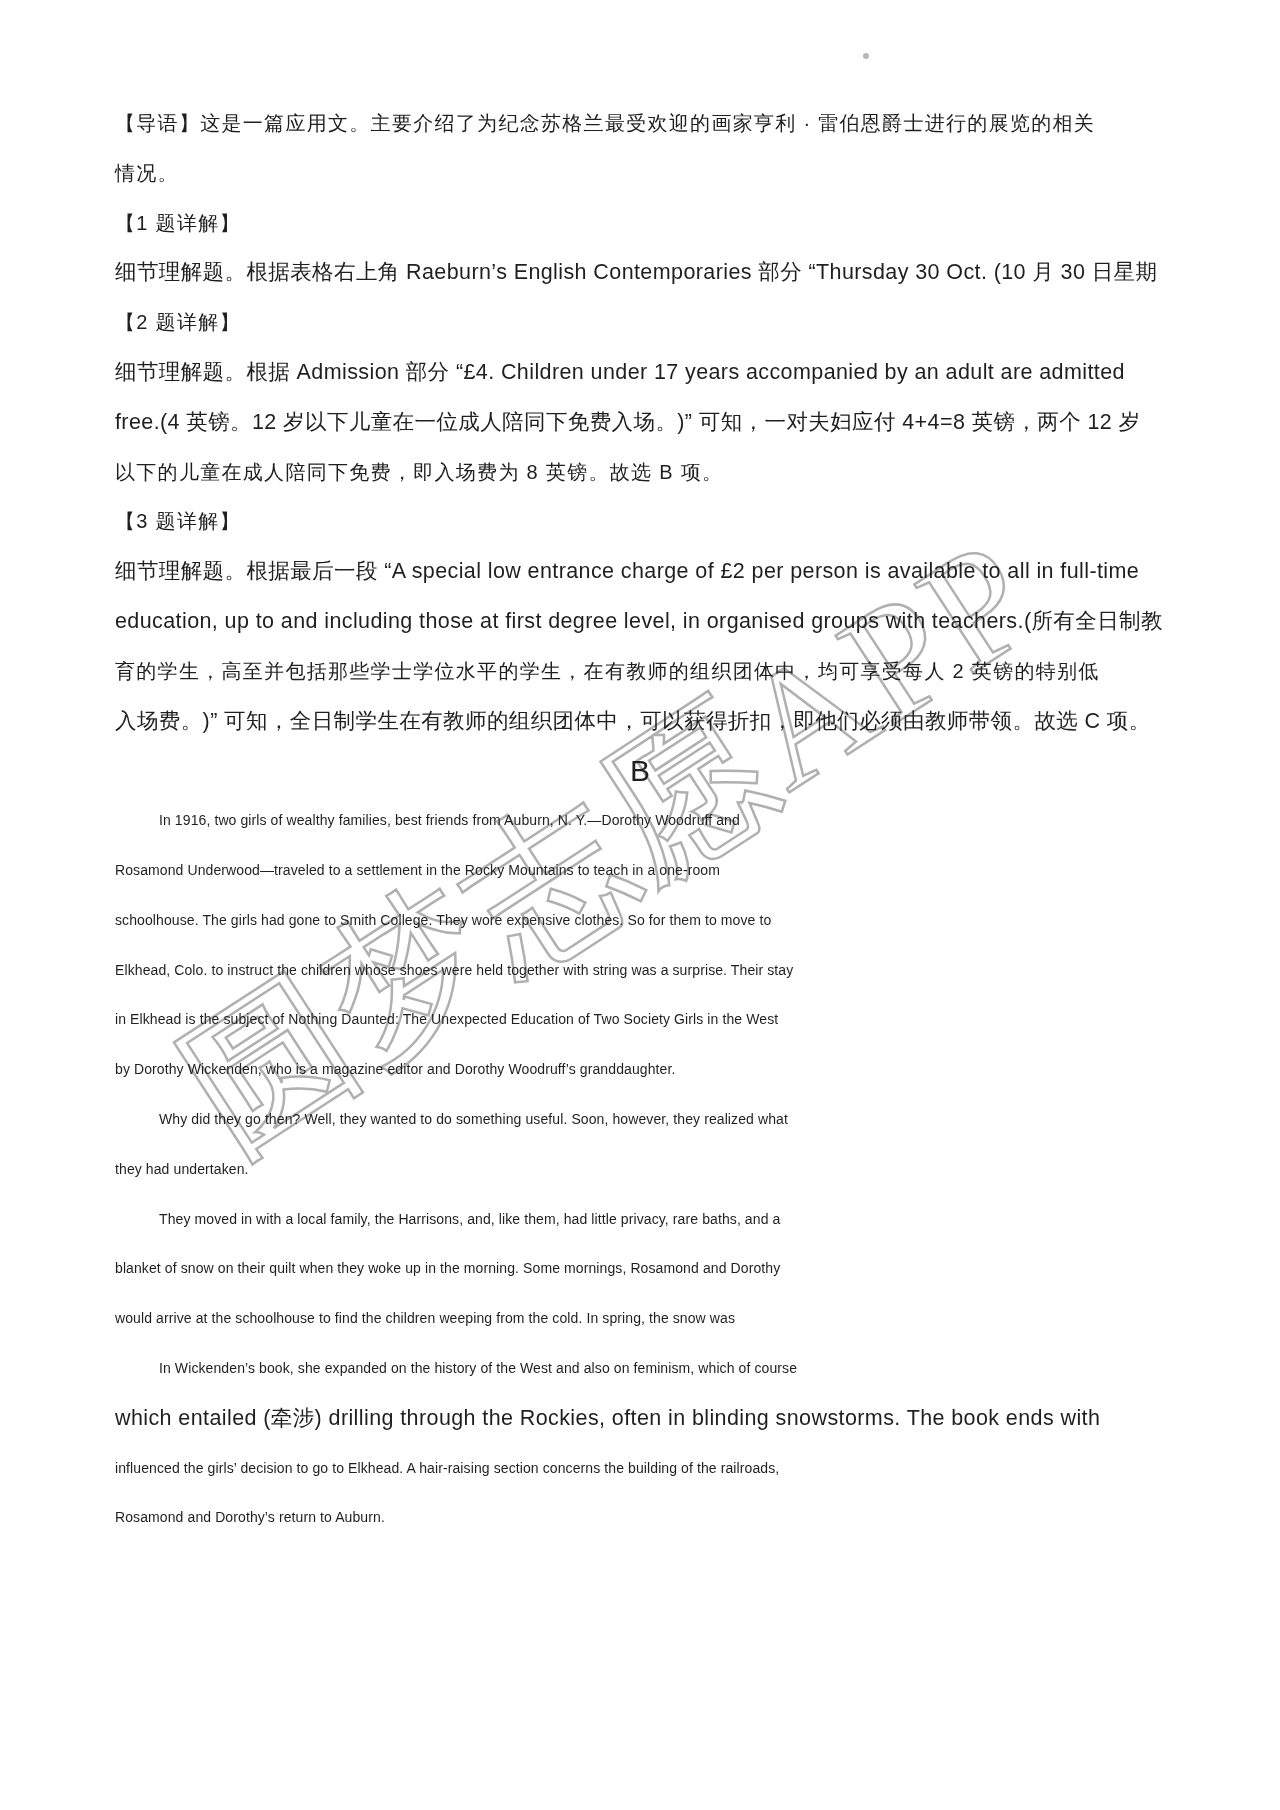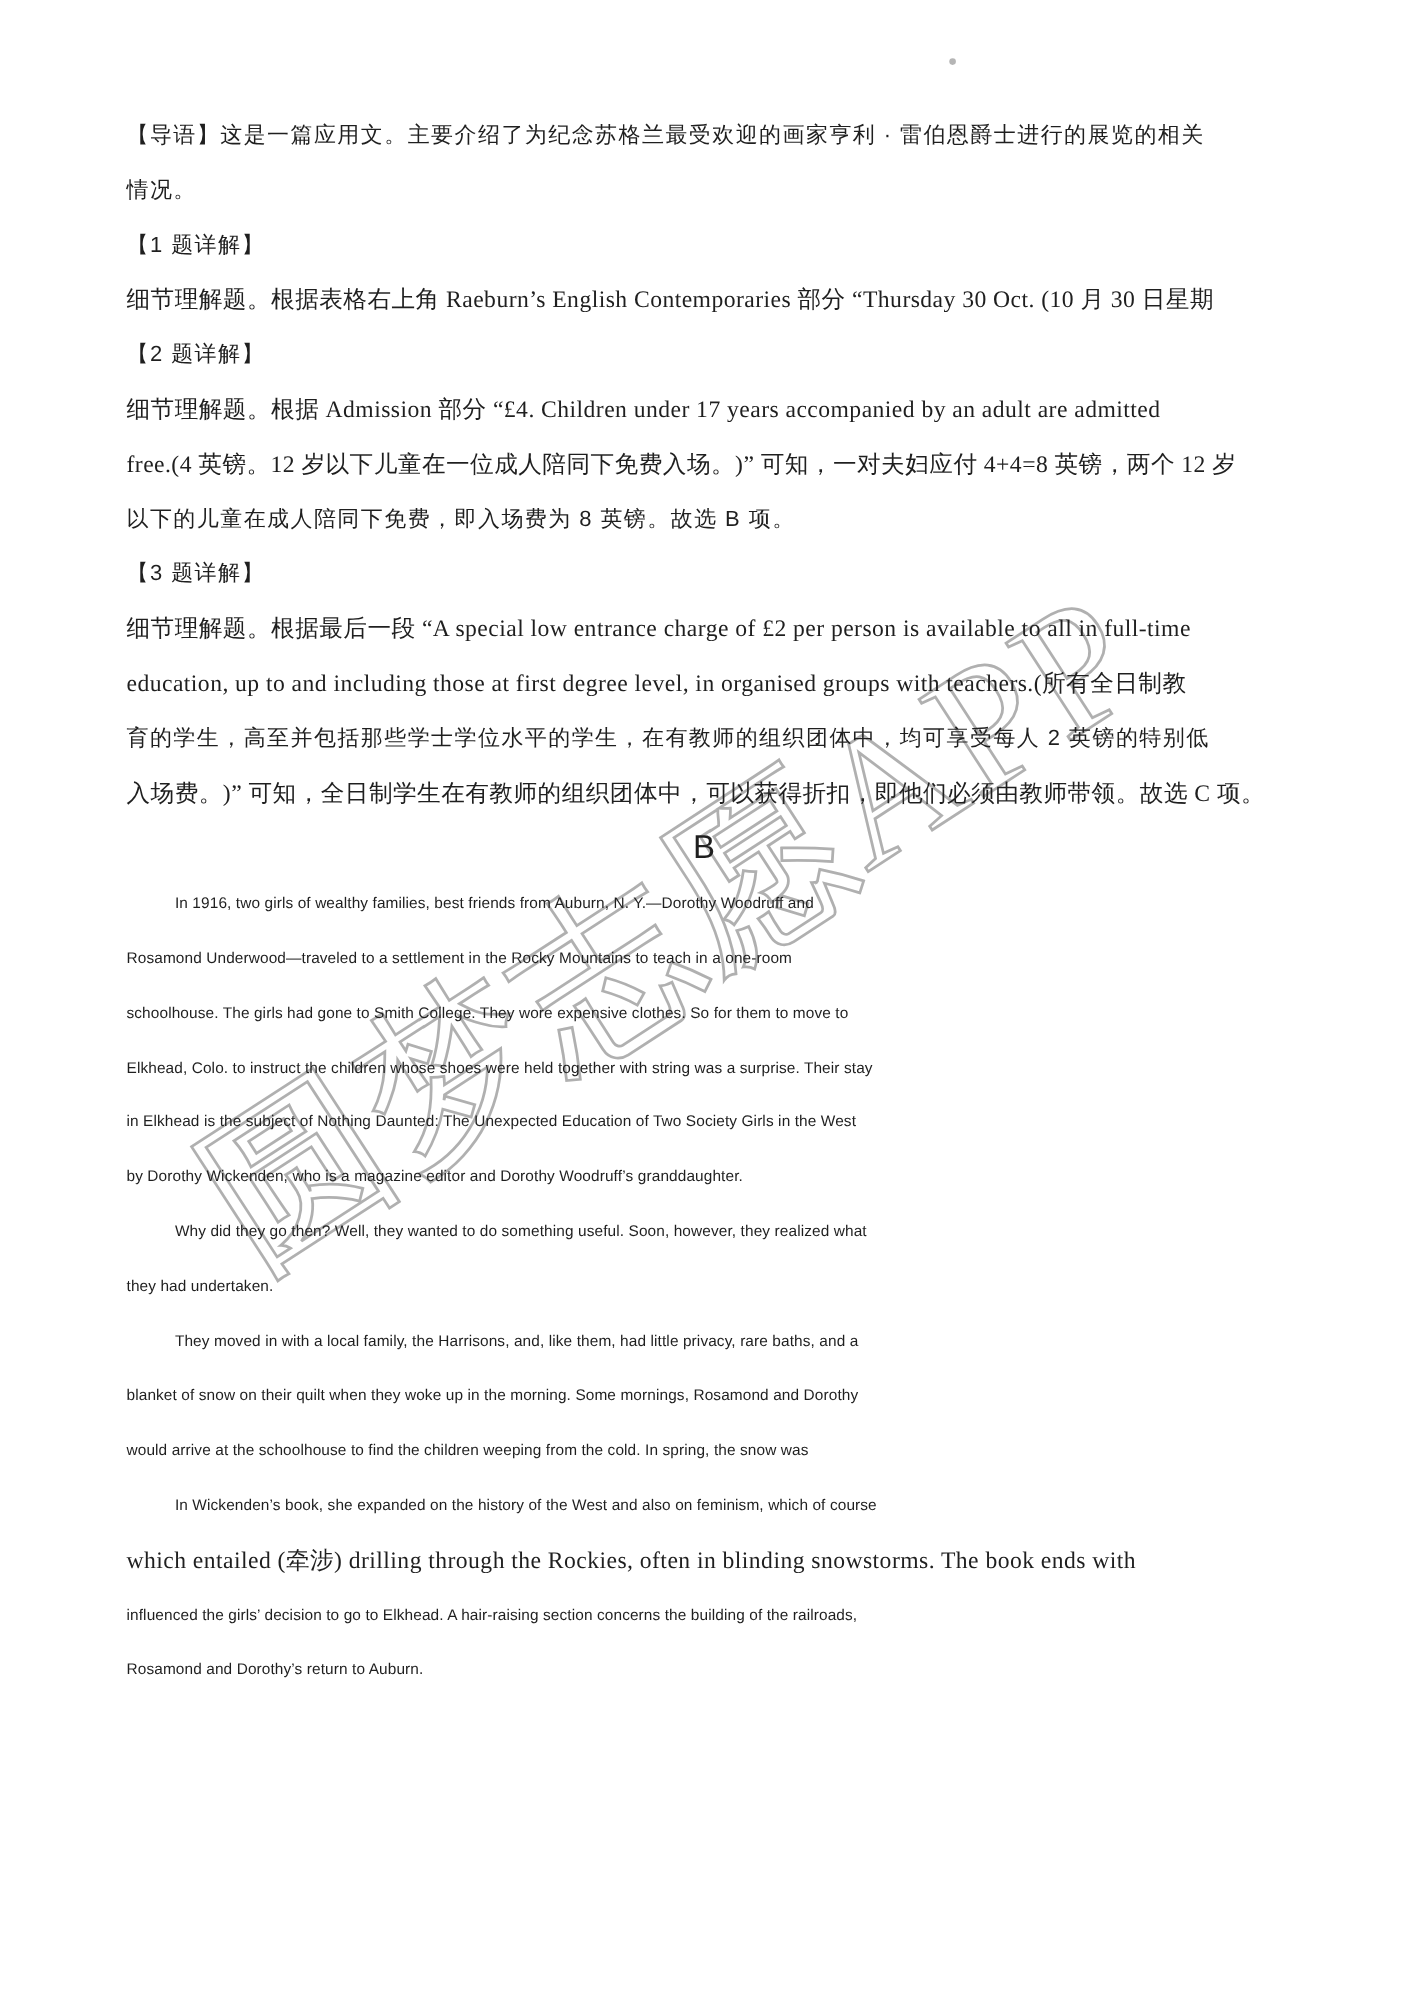--- a/index.html
+++ b/index.html
@@ -28,21 +28,21 @@
     z-index: 2;
   }
   .line {
     height: 49.8px;
     line-height: 49.8px;
     white-space: nowrap;
     font-size: 21.5px;
     color: #1f1f1f;
   }
   .cn  { font-size: 20px; letter-spacing: 1.3px; }
-  .mix { font-size: 21.5px; letter-spacing: 0.4px; font-family: Liberation Serif, serif; }
+  .mix { font-size: 21.5px; letter-spacing: 0.4px; }
   .en  { font-size: 14px; letter-spacing: 0.1px; }
   .indent { padding-left: 44px; }
   .heading-b {
     text-align: center;
     font-size: 30px;
     font-weight: 500;
     letter-spacing: 0;
   }
   .italic { }
   

